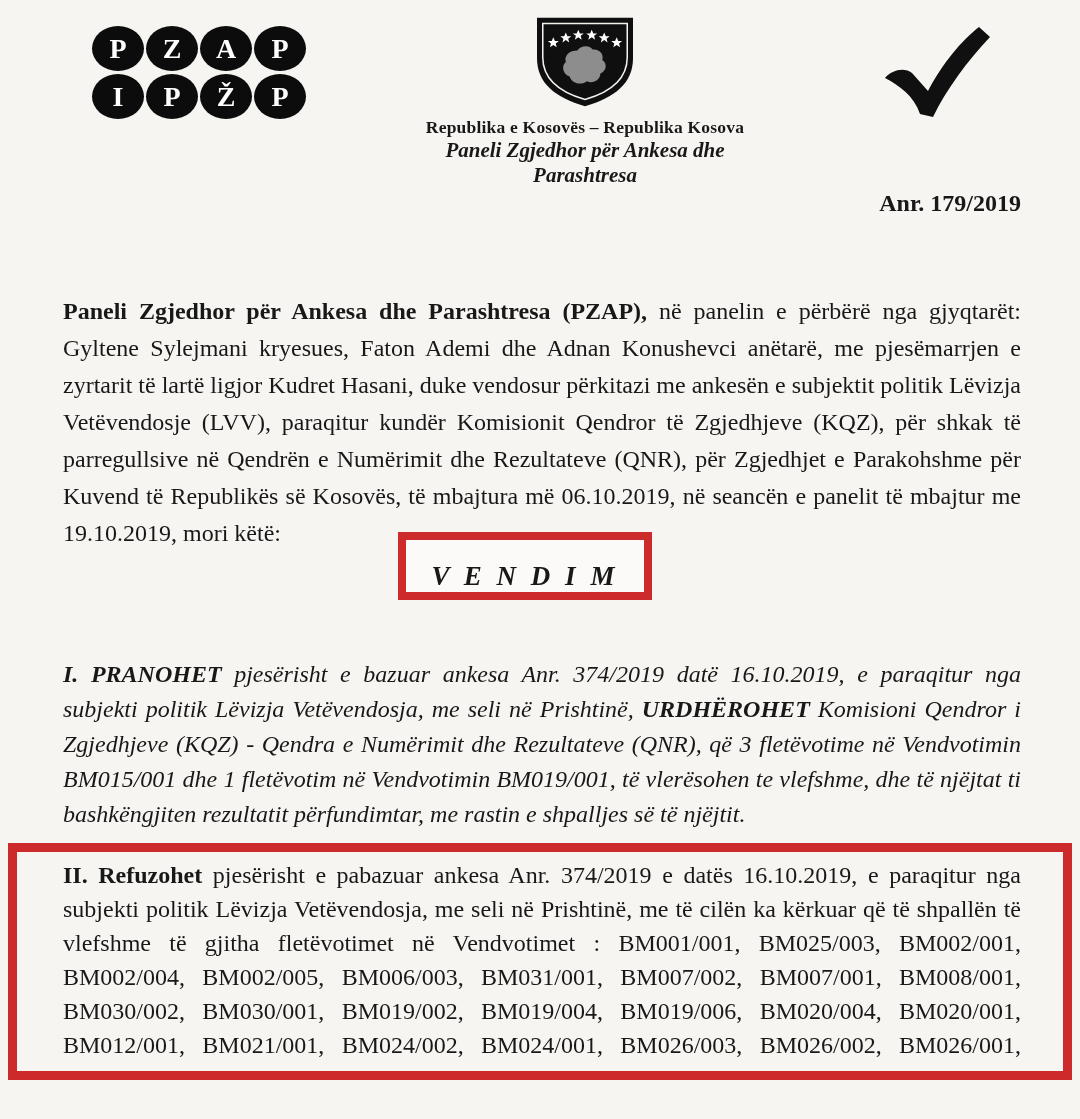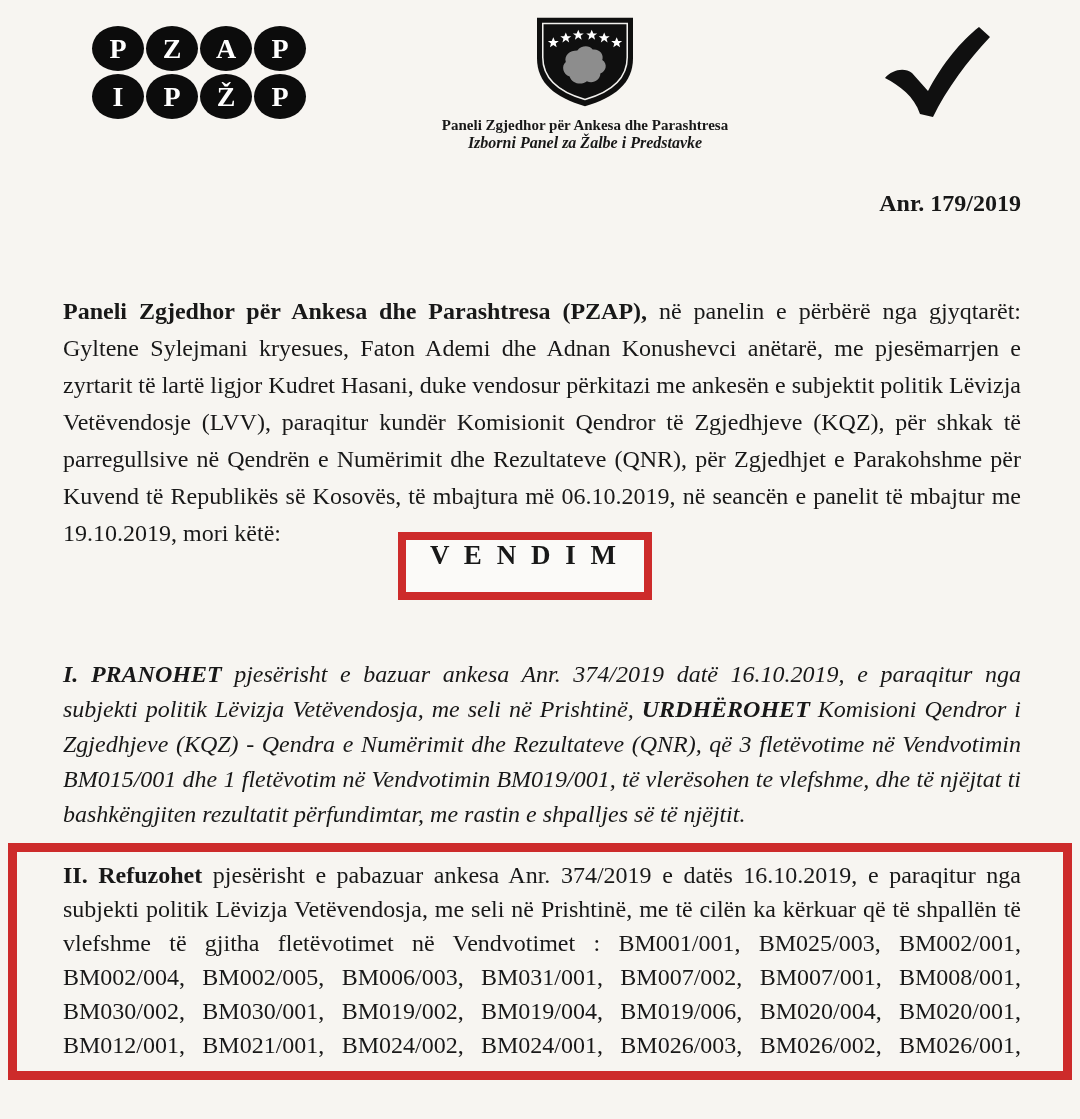--- a/index.html
+++ b/index.html
@@ -22,21 +22,21 @@
   }
   .oval i{
     font-style:normal;font-weight:bold;color:#ffffff;
     font-size:28px;line-height:1;
     font-family:"Liberation Serif","DejaVu Serif",serif;
   }
   
   .emblem{position:absolute;left:400px;top:14px;width:370px;text-align:center;}
   .emblem svg{display:block;margin:0 auto 7px auto;}
   .emblem-l1{font-size:17.5px;font-weight:bold;letter-spacing:.2px;}
-  .emblem-l2{font-size:15px;font-weight:bold;}
+  .emblem-l2{font-size:21px;font-weight:bold;font-style:italic;}
   .emblem-l3{font-size:16px;font-weight:bold;font-style:italic;}
   
   .check{position:absolute;left:876px;top:20px;}
   
   .case-number{
     position:absolute;right:59px;top:190px;
     font-size:24px;font-weight:bold;
   }
   
   .bodytext{
@@ -44,21 +44,21 @@
     font-size:24px;text-align:justify;margin:0;
   }
   .intro{top:260px;line-height:37px;margin-top:33px;}
   .point1{top:657px;line-height:35px;font-style:italic;}
   .b{font-weight:bold;}
   
   .vendim-box{
     position:absolute;left:398px;top:532px;
     width:254px;height:68px;box-sizing:border-box;
     border:8px solid #cd2b2b;background:#fbfaf8;
-    display:flex;align-items:flex-start;justify-content:center;
+    display:flex;align-items:flex-end;justify-content:center;font-style:italic;
   }
   .vendim{font-size:27px;font-weight:bold;letter-spacing:4px;white-space:nowrap;}
   
   .point2-box{
     position:absolute;left:8px;top:843px;
     width:1064px;height:237px;box-sizing:border-box;
     border:9px solid #cd2b2b;
     padding:6px 42px 0 46px;
     overflow:hidden;
   }
@@ -111,22 +111,22 @@
       <path d="M10,4 H110 V46 C110,72 91,87 60,96 C29,87 10,72 10,46 Z" fill="#0f0f0f"></path>
       <path d="M16,10 H104 V45 C104,67 88,81 60,89 C32,81 16,67 16,45 Z" fill="none" stroke="#f2f1ee" stroke-width="1.6"></path>
       <use href="#st" transform="translate(27,30) scale(0.95)"></use>
       <use href="#st" transform="translate(40,25) scale(0.95)"></use>
       <use href="#st" transform="translate(53,22) scale(0.95)"></use>
       <use href="#st" transform="translate(67,22) scale(0.95)"></use>
       <use href="#st" transform="translate(80,25) scale(0.95)"></use>
       <use href="#st" transform="translate(93,30) scale(0.95)"></use>
       <path d="M52,38 C56,33 64,32 68,37 C75,36 80,42 78,48 C84,52 82,60 76,62 C76,69 68,73 62,70 C56,75 46,72 44,65 C37,63 35,54 40,50 C38,43 44,38 52,38 Z" fill="#8d8d8d"></path>
     </svg>
+    <div class="emblem-l1">Republika e Kosovës – Republika Kosova</div>
     <div class="emblem-l2">Paneli Zgjedhor për Ankesa dhe Parashtresa</div>
-    <div class="emblem-l3">Izborni Panel za Žalbe i Predstavke</div>
   </div>
 
   <svg class="check" width="118" height="98" viewBox="0 0 118 98" aria-hidden="true">
     <path d="M9,58 C16,50 28,47 36,53 L52,71 C66,44 86,20 103,7 L114,17 C92,40 70,70 57,97 L44,94 C38,76 24,66 9,58 Z" fill="#101010"></path>
   </svg>
 
   <div class="case-number">Anr. 179/2019</div>
 
   <p class="bodytext intro"><span class="b">Paneli Zgjedhor për Ankesa dhe Parashtresa (PZAP),</span><span> në panelin e përbërë nga gjyqtarët: Gyltene Sylejmani kryesues, Faton Ademi dhe Adnan Konushevci anëtarë, me pjesëmarrjen e zyrtarit të lartë ligjor Kudret Hasani, duke vendosur  përkitazi me ankesën e subjektit politik Lëvizja Vetëvendosje (LVV), paraqitur kundër Komisionit Qendror të Zgjedhjeve (KQZ), për shkak të parregullsive në Qendrën e Numërimit dhe Rezultateve (QNR), për Zgjedhjet e Parakohshme për Kuvend të Republikës së Kosovës, të mbajtura më 06.10.2019, në seancën e panelit të mbajtur me 19.10.2019, mori këtë:</span></p>
 

